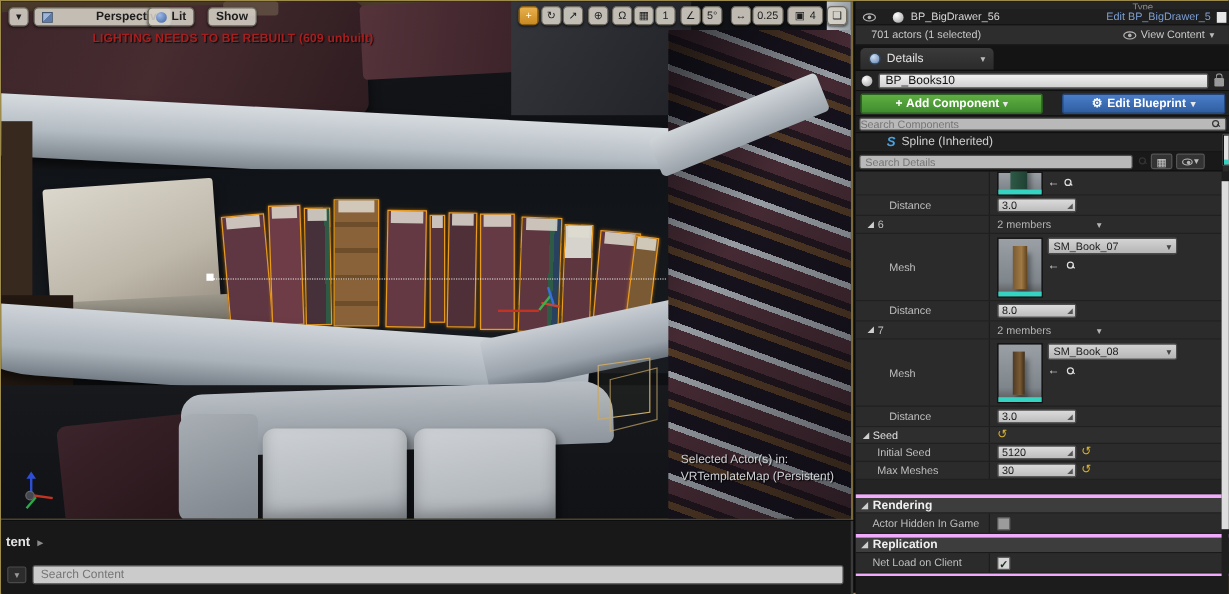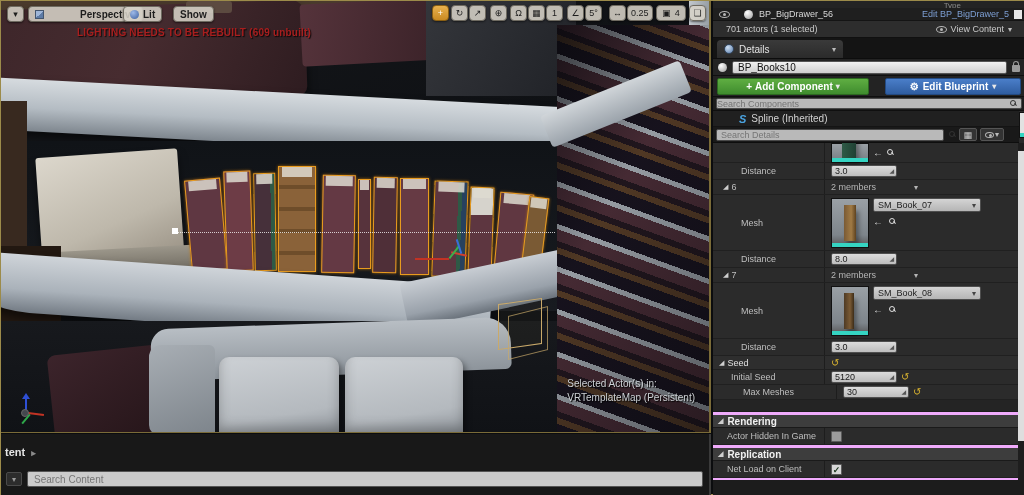--- a/index.html
+++ b/index.html
@@ -83,21 +83,21 @@
   .ol-link { position:absolute; right:16px; color:#7d9fd4; }
   .sheet { position:absolute; right:3px; width:8px; height:9px; background:#e8e8e8; }
   .ol-status { height:17px; background:#2d2d2d; border-bottom:1px solid #101010; display:flex; align-items:center; font-size:9px; color:#c9c9c9; padding:0 13px; }
   .ol-status .right { margin-left:auto; display:flex; align-items:center; gap:4px; }
   .icon-eye { display:inline-block; width:11px; height:7px; border:1px solid #b5b5b5; border-radius:50%; position:relative; }
   .icon-eye::after { content:""; position:absolute; left:3px; top:1px; width:3px; height:3px; border-radius:50%; background:#b5b5b5; }
   .sphere { display:inline-block; width:9px; height:9px; border-radius:50%; background:radial-gradient(circle at 35% 30%,#ffffff,#9a9a9a); }
   .caret { font-size:8px; color:#bbb; }
 
   .tabbar { height:21px; background:#141414; position:relative; border-bottom:1px solid #0d0d0d; }
-  .tab { position:absolute; left:4px; bottom:0; height:18px; width:126px; background:linear-gradient(180deg,#3a3a3a,#2b2b2b); border-radius:4px 4px 0 0; display:flex; align-items:center; gap:5px; padding:0 7px; font-size:10px; color:#e3e3e3; }
+  .tab { position:absolute; left:4px; bottom:0; height:18px; width:111px; background:linear-gradient(180deg,#3a3a3a,#2b2b2b); border-radius:4px 4px 0 0; display:flex; align-items:center; gap:5px; padding:0 7px; font-size:10px; color:#e3e3e3; }
   .globe-ico { width:10px; height:10px; border-radius:50%; background:radial-gradient(circle at 35% 30%,#cfe0f2,#5b7fae); border:1px solid #33465e; }
   .tab .caret { margin-left:auto; }
 
   .name-row { height:17px; background:#232323; display:flex; align-items:center; gap:5px; padding:0 5px; border-bottom:1px solid #101010; }
   .name-input { flex:1; height:13px; background:linear-gradient(180deg,#f2f2f2,#cfcfcf); border:1px solid #555; border-radius:2px; font-size:10px; color:#111; padding:0 5px; font-family:"Liberation Sans",sans-serif; }
   .icon-lock { width:8px; height:7px; background:#9a9a9a; border-radius:1px; position:relative; margin-top:3px; }
   .icon-lock::before { content:""; position:absolute; left:1px; top:-4px; width:4px; height:4px; border:1px solid #9a9a9a; border-bottom:none; border-radius:3px 3px 0 0; }
 
   .btn-row { height:21px; background:#232323; display:flex; align-items:center; padding:0 4px; gap:4px; border-bottom:1px solid #0f0f0f; }
   .btn-green { width:152px; height:17px; background:linear-gradient(180deg,#5fae42,#3f8c2e); border:1px solid #2c6a20; border-radius:2px; color:#fff; font-size:10px; font-weight:bold; display:flex; align-items:center; justify-content:center; gap:3px; }
@@ -461,21 +461,21 @@
 
       <div class="prow" style="height:15px;">
         <div class="pl" style="padding-left:18px;">Initial Seed</div>
         <div class="pv">
             <div class="spin">5120</div>
             <span class="revert">↺</span>
           </div>
       </div>
 
       <div class="prow" style="height:15px;">
-        <div class="pl" style="padding-left:18px;margin-left:12px;">Max Meshes</div>
+        <div class="pl" style="padding-left:18px;">Max Meshes</div>
         <div class="pv">
             <div class="spin">30</div>
             <span class="revert">↺</span>
           </div>
       </div>
 
       <div class="gap-row"></div>
 
       <div class="sect">
         <span class="exp">◢</span>

